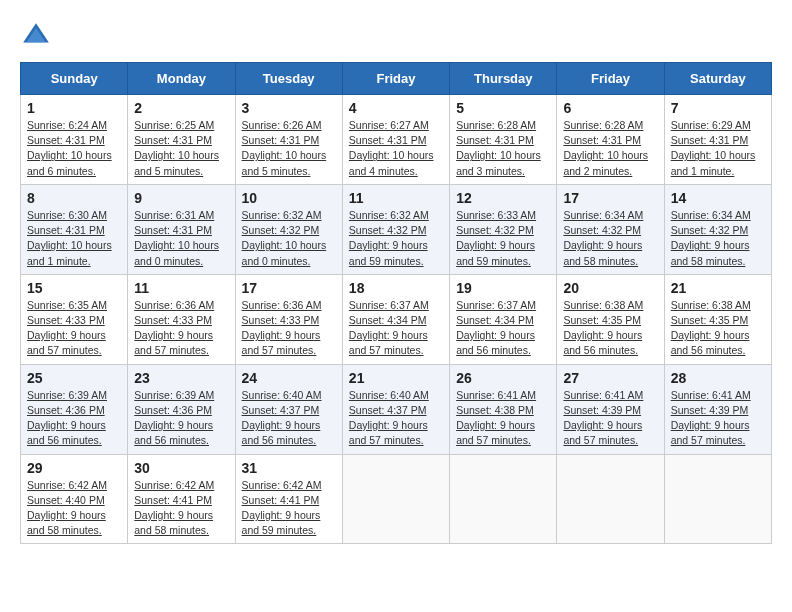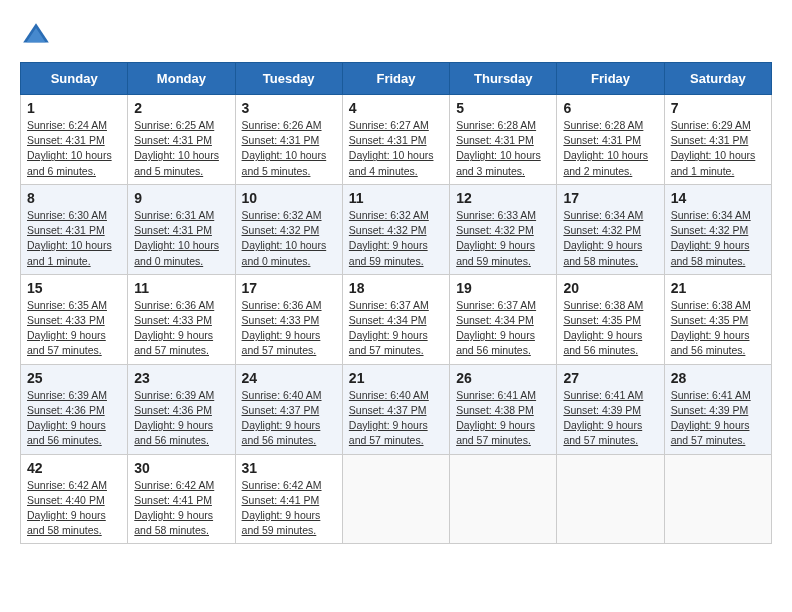--- a/index.html
+++ b/index.html
@@ -290,21 +290,21 @@
         </td>
         <td>
           <span class="day-number">28</span>
           <div class="day-info">
             Sunrise: 6:41 AM<br>Sunset: 4:39 PM<br>Daylight: 9 hours and 57 minutes.
           </div>
         </td>
       </tr>
       <tr>
         <td>
-          <span class="day-number">42</span>
+          <span class="day-number">29</span>
           <div class="day-info">
             Sunrise: 6:42 AM<br>Sunset: 4:40 PM<br>Daylight: 9 hours and 58 minutes.
           </div>
         </td>
         <td>
           <span class="day-number">30</span>
           <div class="day-info">
             Sunrise: 6:42 AM<br>Sunset: 4:41 PM<br>Daylight: 9 hours and 58 minutes.
           </div>
         </td>

